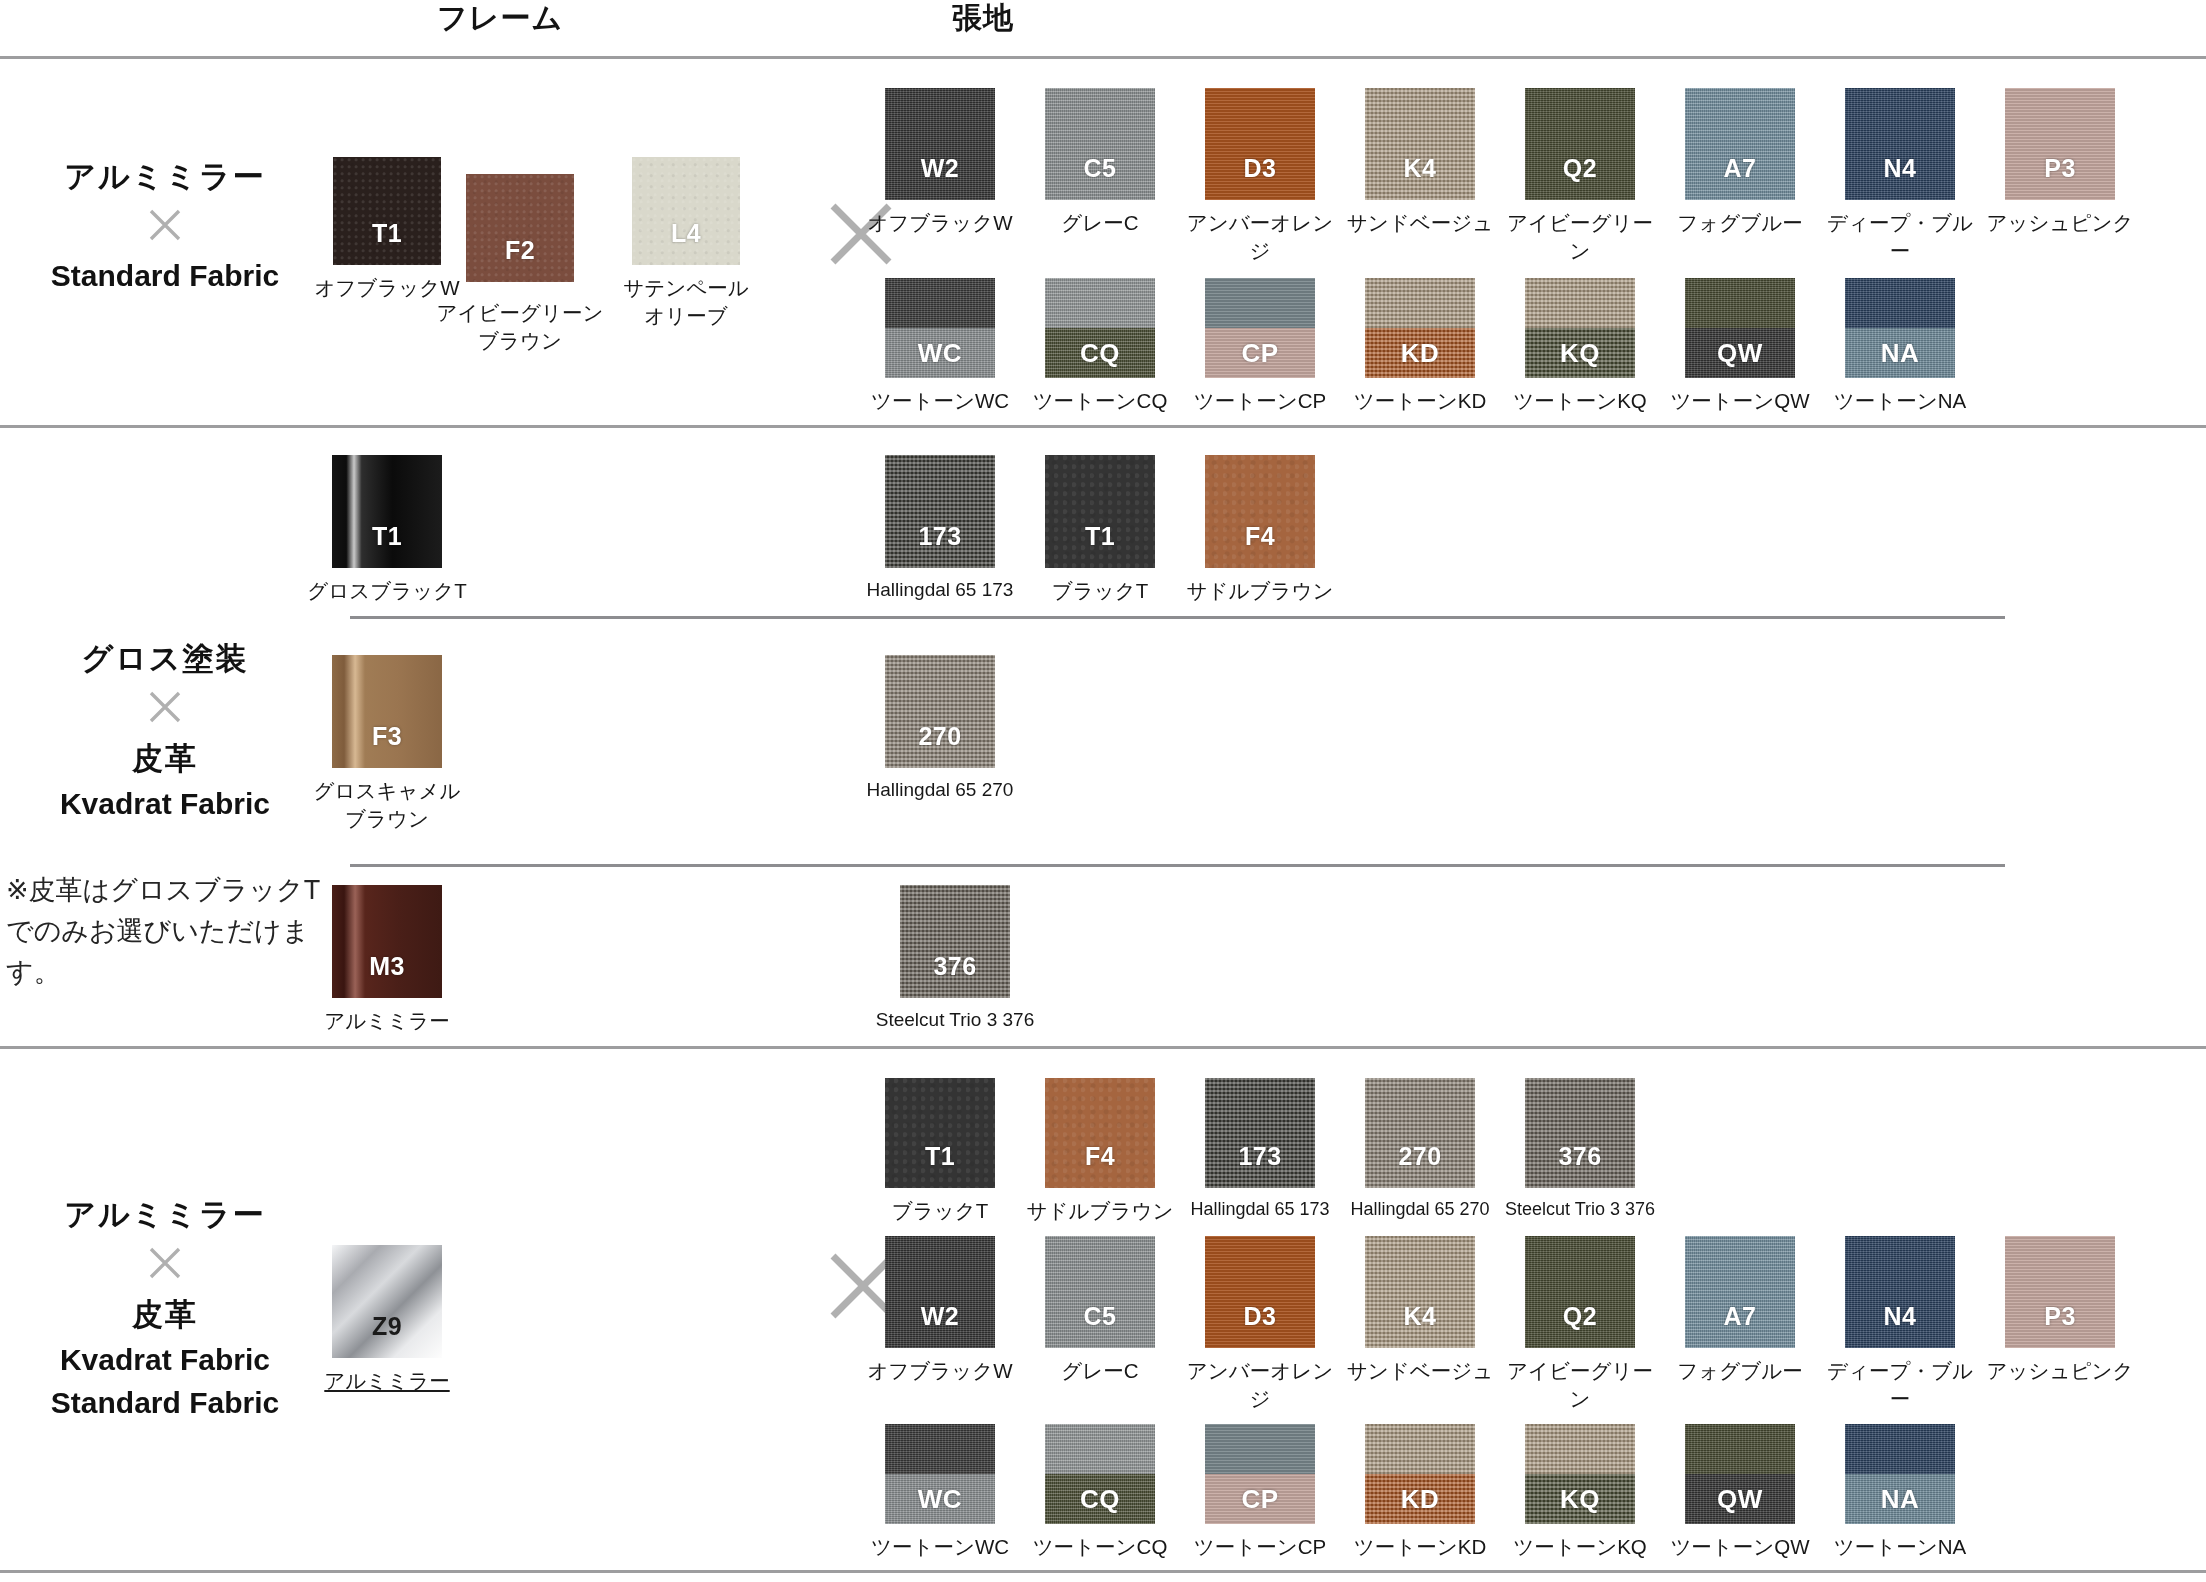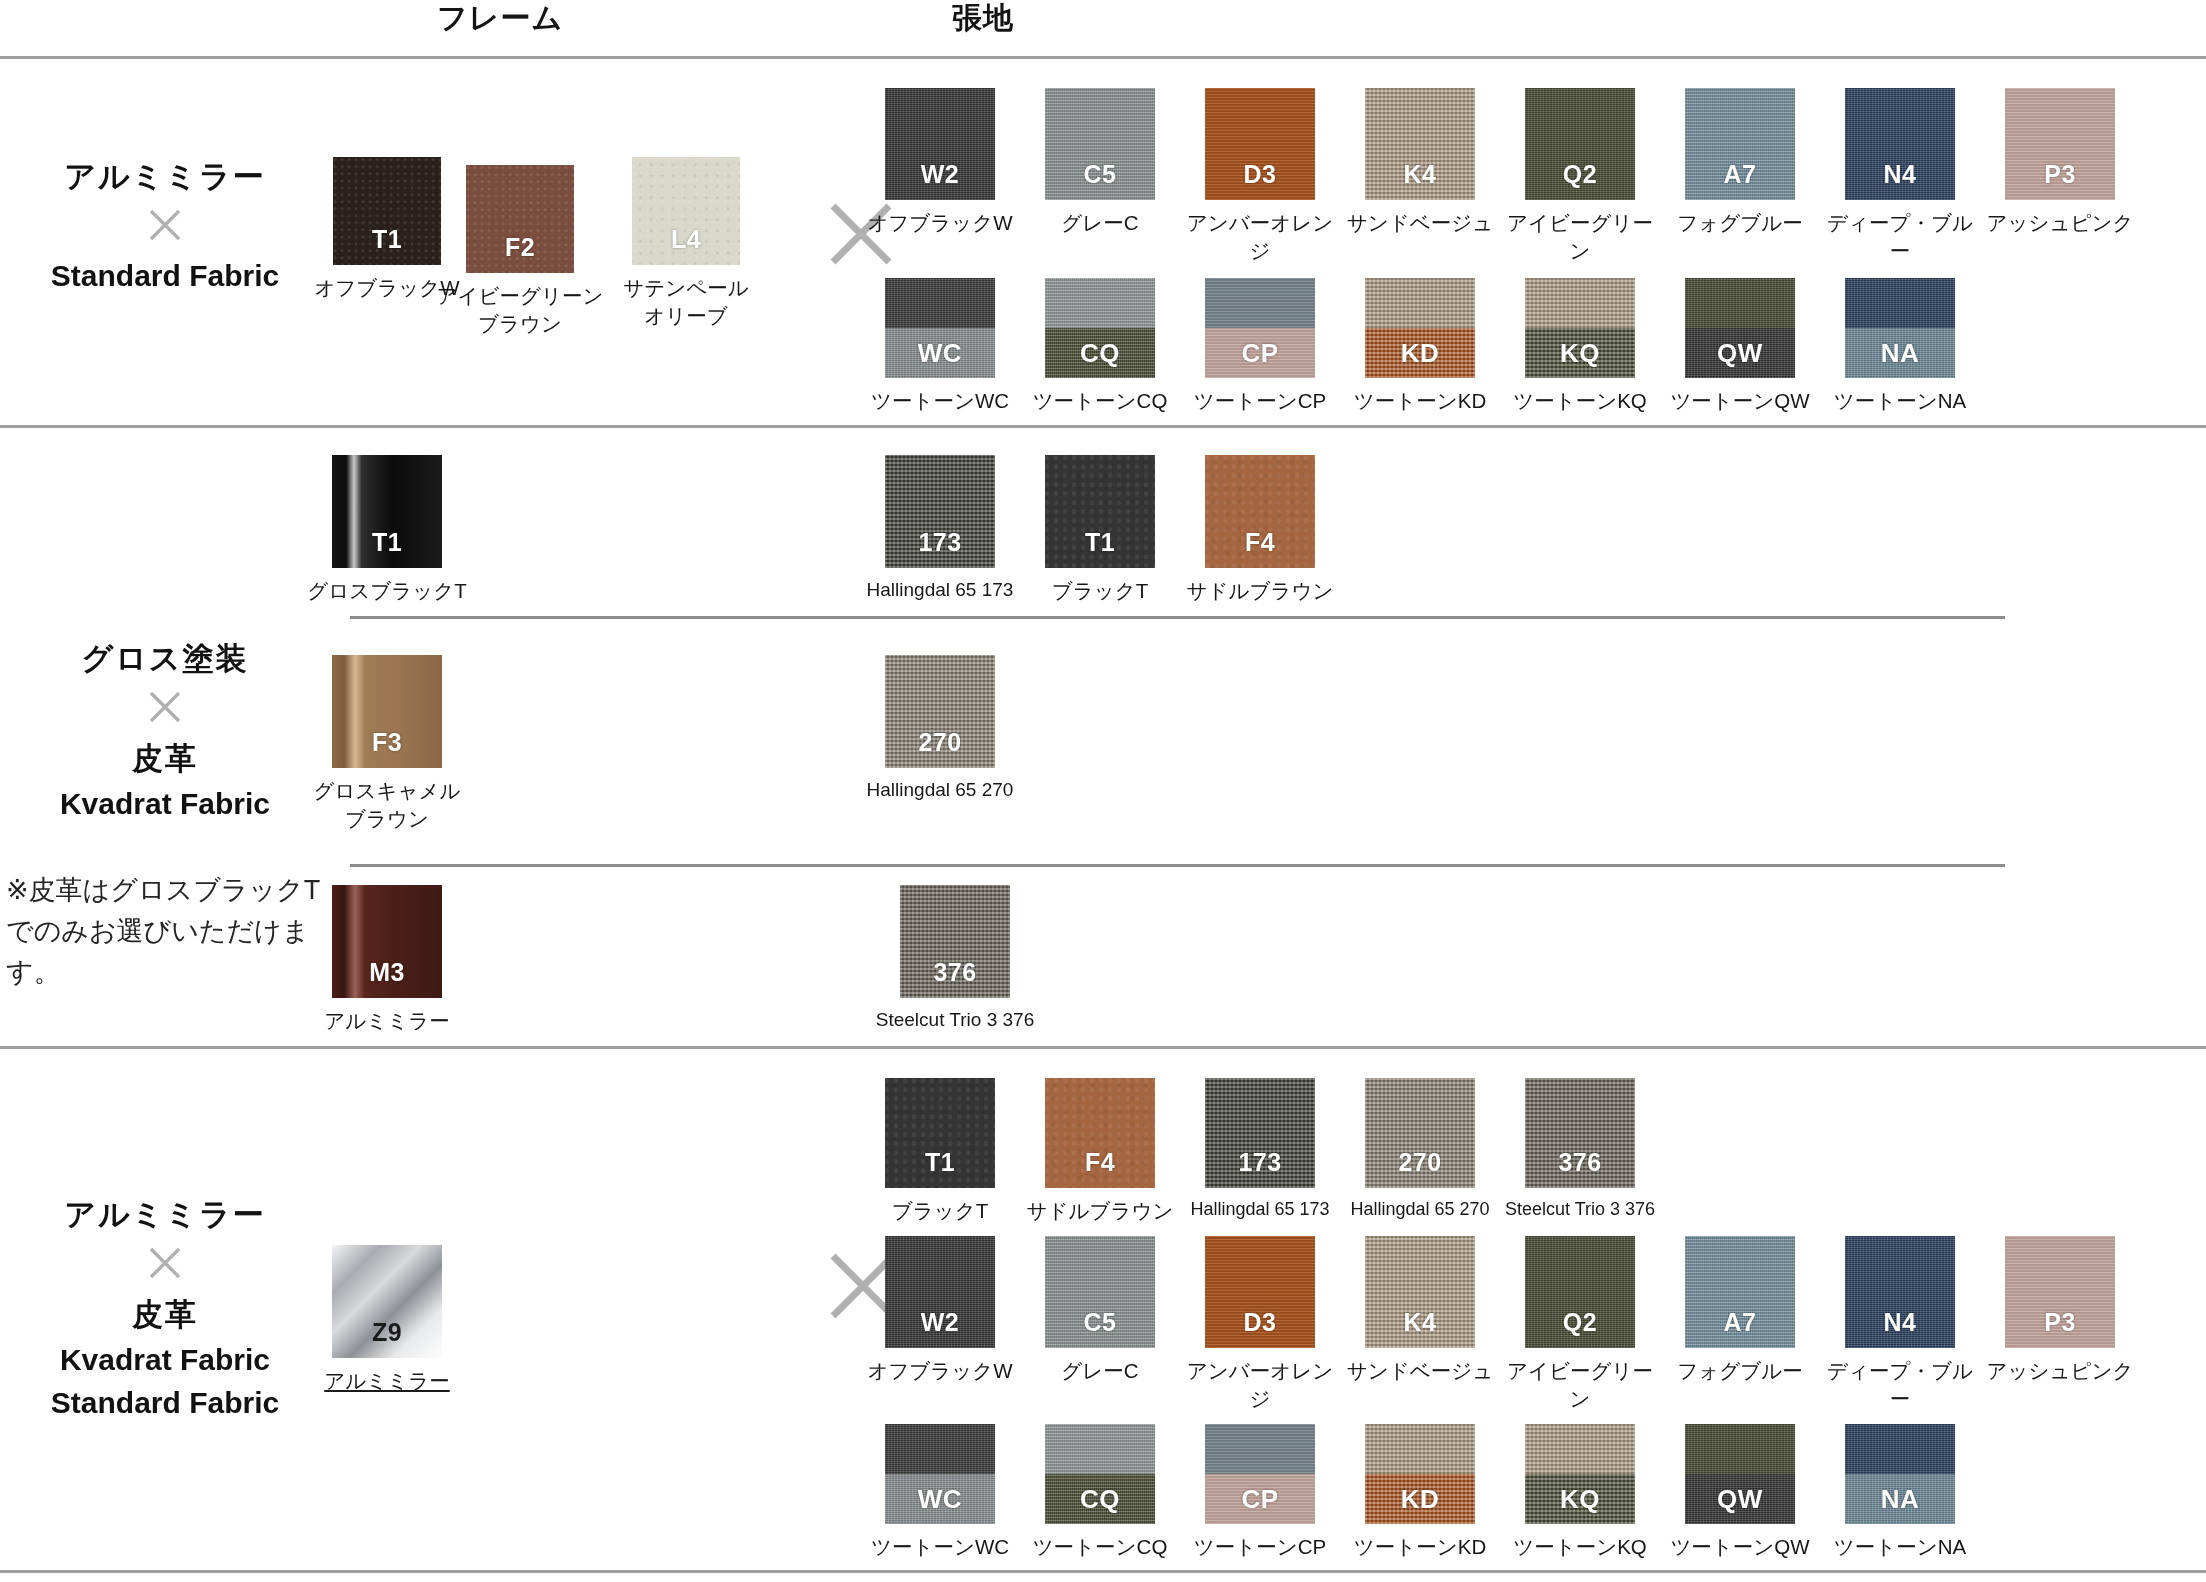--- a/index.html
+++ b/index.html
@@ -54,21 +54,21 @@
   svg.bigx{display:block;}
 
   
   .cell{position:absolute;text-align:center;}
   .sw{
     position:relative;
     box-sizing:border-box;
     overflow:hidden;
   }
   .sw .code{
-    position:absolute;left:0;right:0;bottom:11px;
+    position:absolute;left:0;right:0;bottom:17px;
     font-size:25px;font-weight:700;color:#ffffff;
     text-align:center;
     text-shadow:0 0 3px rgba(0,0,0,.35);
     letter-spacing:.5px;
     z-index:4;
   }
   .sw .code.dark{color:#1b1b1b;text-shadow:none;}
   .sw.small .code{font-size:26px;bottom:9px;}
   .cap{
     margin-top:9px;
@@ -141,21 +141,21 @@
 </div>
 
 <div class="cell" style="left:289px;top:157px;width:196px;">
   <div class="sw" style="width:108px;height:108px;margin:0 auto;background:#2a201d;">
     <div class="weave paint"></div>
     <div class="code">T1</div>
   </div>
   <div class="cap">オフブラックW</div>
 </div>
 <div class="cell" style="left:422px;top:157px;width:196px;">
-  <div class="sw" style="width:108px;height:108px;margin:8px auto;background:#7b4d3e;">
+  <div class="sw" style="width:108px;height:108px;margin:17px auto;background:#7b4d3e;">
     <div class="weave paint"></div>
     <div class="code">F2</div>
   </div>
   <div class="cap">アイビーグリーン
 ブラウン</div>
 </div>
 <div class="cell" style="left:588px;top:157px;width:196px;">
   <div class="sw" style="width:108px;height:108px;margin:0 auto;background:#d9d8cb;">
     <div class="weave paint"></div>
     <div class="code">L4</div>

